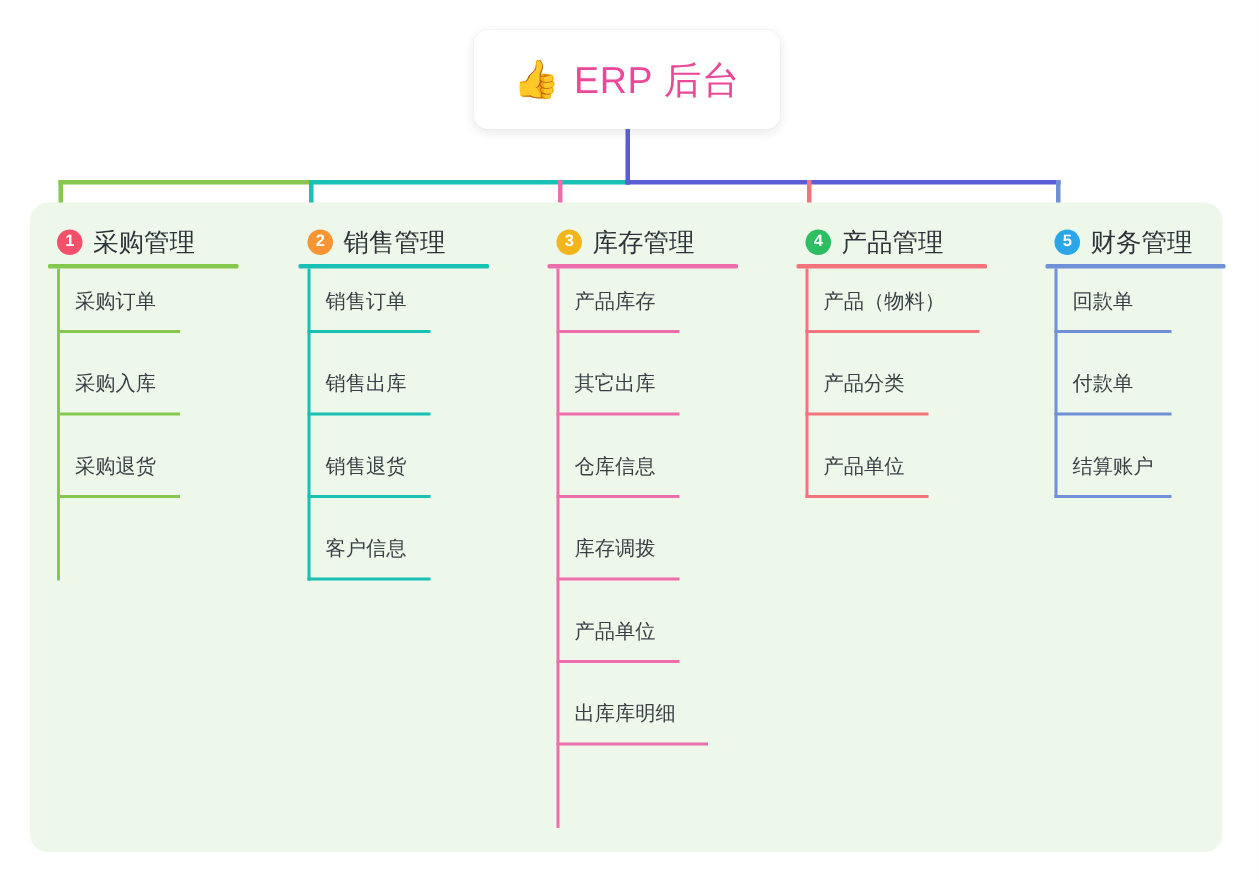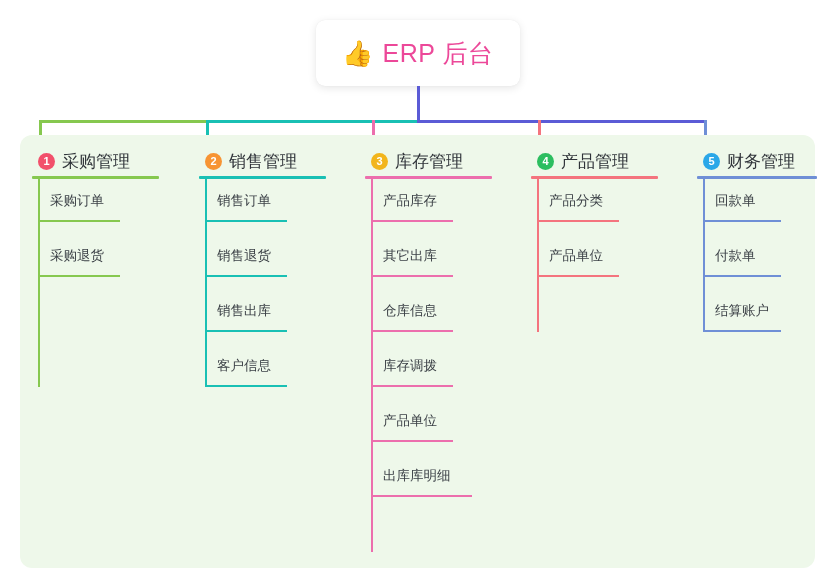--- a/index.html
+++ b/index.html
@@ -101,43 +101,47 @@
           <span class="col-title">采购管理</span>
         </div>
         <div class="head-rule" style="width: 127px; background: rgb(134, 200, 79); margin-left: 12px;"></div>
         <div class="items" style="height: 220px;">
           <div class="trunk" style="height: 208px; background: rgb(134, 200, 79);"></div>
           <div class="item">
             <span class="item-label">采购订单</span>
             <div class="item-rule" style="width: 82px; background: rgb(134, 200, 79);"></div>
           </div>
           <div class="item">
+            <span class="item-label">采购入库</span>
+            <div class="item-rule" style="width: 82px; background: rgb(134, 200, 79);"></div>
+          </div>
+          <div class="item">
             <span class="item-label">采购退货</span>
             <div class="item-rule" style="width: 82px; background: rgb(134, 200, 79);"></div>
           </div>
         </div>
       </div>
       <div class="column" style="left: 187px; top: 146px; width: 170px;">
         <div class="col-head">
           <span class="badge" style="background: rgb(247, 148, 51);">2</span>
           <span class="col-title">销售管理</span>
         </div>
         <div class="head-rule" style="width: 127px; background: rgb(25, 192, 180); margin-left: 12px;"></div>
         <div class="items" style="height: 220px;">
           <div class="trunk" style="height: 208px; background: rgb(25, 192, 180);"></div>
           <div class="item">
             <span class="item-label">销售订单</span>
             <div class="item-rule" style="width: 82px; background: rgb(25, 192, 180);"></div>
           </div>
           <div class="item">
+            <span class="item-label">销售出库</span>
+            <div class="item-rule" style="width: 82px; background: rgb(25, 192, 180);"></div>
+          </div>
+          <div class="item">
             <span class="item-label">销售退货</span>
-            <div class="item-rule" style="width: 82px; background: rgb(25, 192, 180);"></div>
-          </div>
-          <div class="item">
-            <span class="item-label">销售出库</span>
             <div class="item-rule" style="width: 82px; background: rgb(25, 192, 180);"></div>
           </div>
           <div class="item">
             <span class="item-label">客户信息</span>
             <div class="item-rule" style="width: 82px; background: rgb(25, 192, 180);"></div>
           </div>
         </div>
       </div>
       <div class="column" style="left: 353px; top: 146px; width: 175px;">
         <div class="col-head">
@@ -175,20 +179,24 @@
       </div>
       <div class="column" style="left: 519px; top: 146px; width: 175px;">
         <div class="col-head">
           <span class="badge" style="background: rgb(44, 190, 96);">4</span>
           <span class="col-title">产品管理</span>
         </div>
         <div class="head-rule" style="width: 127px; background: rgb(244, 116, 126); margin-left: 12px;"></div>
         <div class="items" style="height: 165px;">
           <div class="trunk" style="height: 153px; background: rgb(244, 116, 126);"></div>
           <div class="item">
+            <span class="item-label">产品（物料）</span>
+            <div class="item-rule" style="width: 116px; background: rgb(244, 116, 126);"></div>
+          </div>
+          <div class="item">
             <span class="item-label">产品分类</span>
             <div class="item-rule" style="width: 82px; background: rgb(244, 116, 126);"></div>
           </div>
           <div class="item">
             <span class="item-label">产品单位</span>
             <div class="item-rule" style="width: 82px; background: rgb(244, 116, 126);"></div>
           </div>
         </div>
       </div>
       <div class="column" style="left: 685px; top: 146px; width: 175px;">

